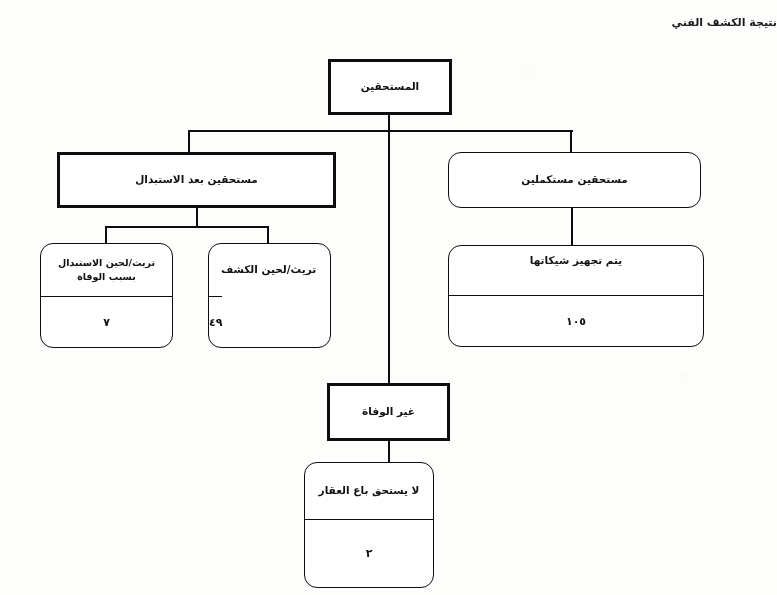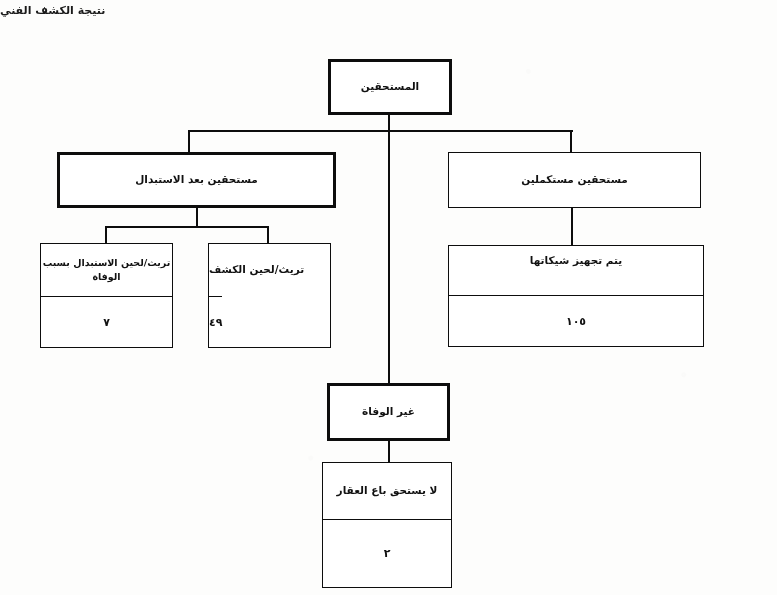--- a/index.html
+++ b/index.html
@@ -16,52 +16,52 @@
     overflow: hidden;
     font-family: "DejaVu Sans", "Liberation Sans", sans-serif;
     color: #000000;
   }
 
   
   .chart-title {
     position: absolute;
     left: 0;
     right: 0;
-    top: 4px;
-    text-align: left;
+    top: 16px;
+    text-align: right;
     font-size: 11px;
     font-weight: bold;
     letter-spacing: 0.2px;
     color: #1a1a1a;
     direction: rtl;
   }
 
   
   .node {
     position: absolute;
     box-sizing: border-box;
     background: #ffffff;
     border: 2px solid #0d0d0d;
     display: flex;
     flex-direction: column;
     direction: rtl;
   }
   .node.heavy { border-width: 3px; }
-  .node.thin  { border-width: 1.6px; }
+  .node.thin  { border-width: 1.6px; border-radius: 13px; }
 
   .node-label {
     flex: 1 1 auto;
     display: flex;
     align-items: center;
     justify-content: center;
     text-align: center;
     font-size: 10.5px;
     font-weight: bold;
     line-height: 1.45;
-    padding: 2px 0;
+    padding: 2px 12px;
     color: #111111;
     direction: rtl;
   }
   .node-label.small { font-size: 9.5px; }
 
   .node-value {
     flex: 0 0 auto;
     border-top: 1.6px solid #0d0d0d;
     display: flex;
     align-items: center;
@@ -145,18 +145,18 @@
 
   <div class="node thin" style="left:448px; top:245px; width:256px; height:102px;">
     <div class="node-label">يتم تجهيز شيكاتها</div>
     <div class="node-value" style="height:50px;margin-top:20px;">١٠٥</div>
   </div>
 
   <div class="node heavy" style="left:327px; top:383px; width:123px; height:58px;">
     <div class="node-label">غير الوفاة</div>
   </div>
 
-  <div class="node thin" style="left:322px; top:462px; width:130px; height:126px;">
+  <div class="node thin" style="left:304px; top:462px; width:130px; height:126px;">
     <div class="node-label">لا يستحق باع العقار</div>
     <div class="node-value" style="height:67px;">٢</div>
   </div>
 
 </div>
 
 </body></html>

